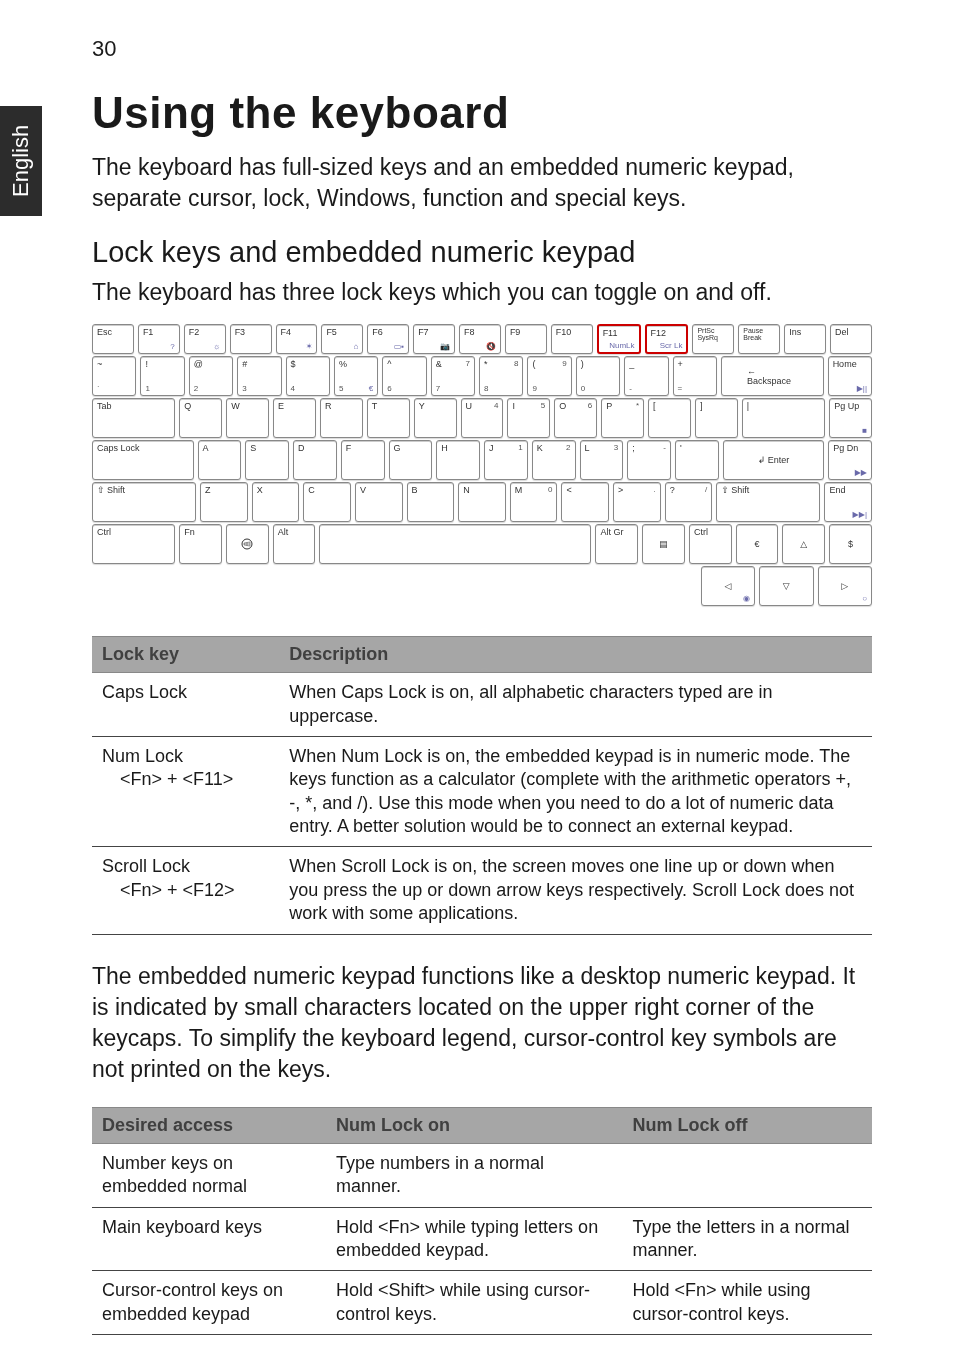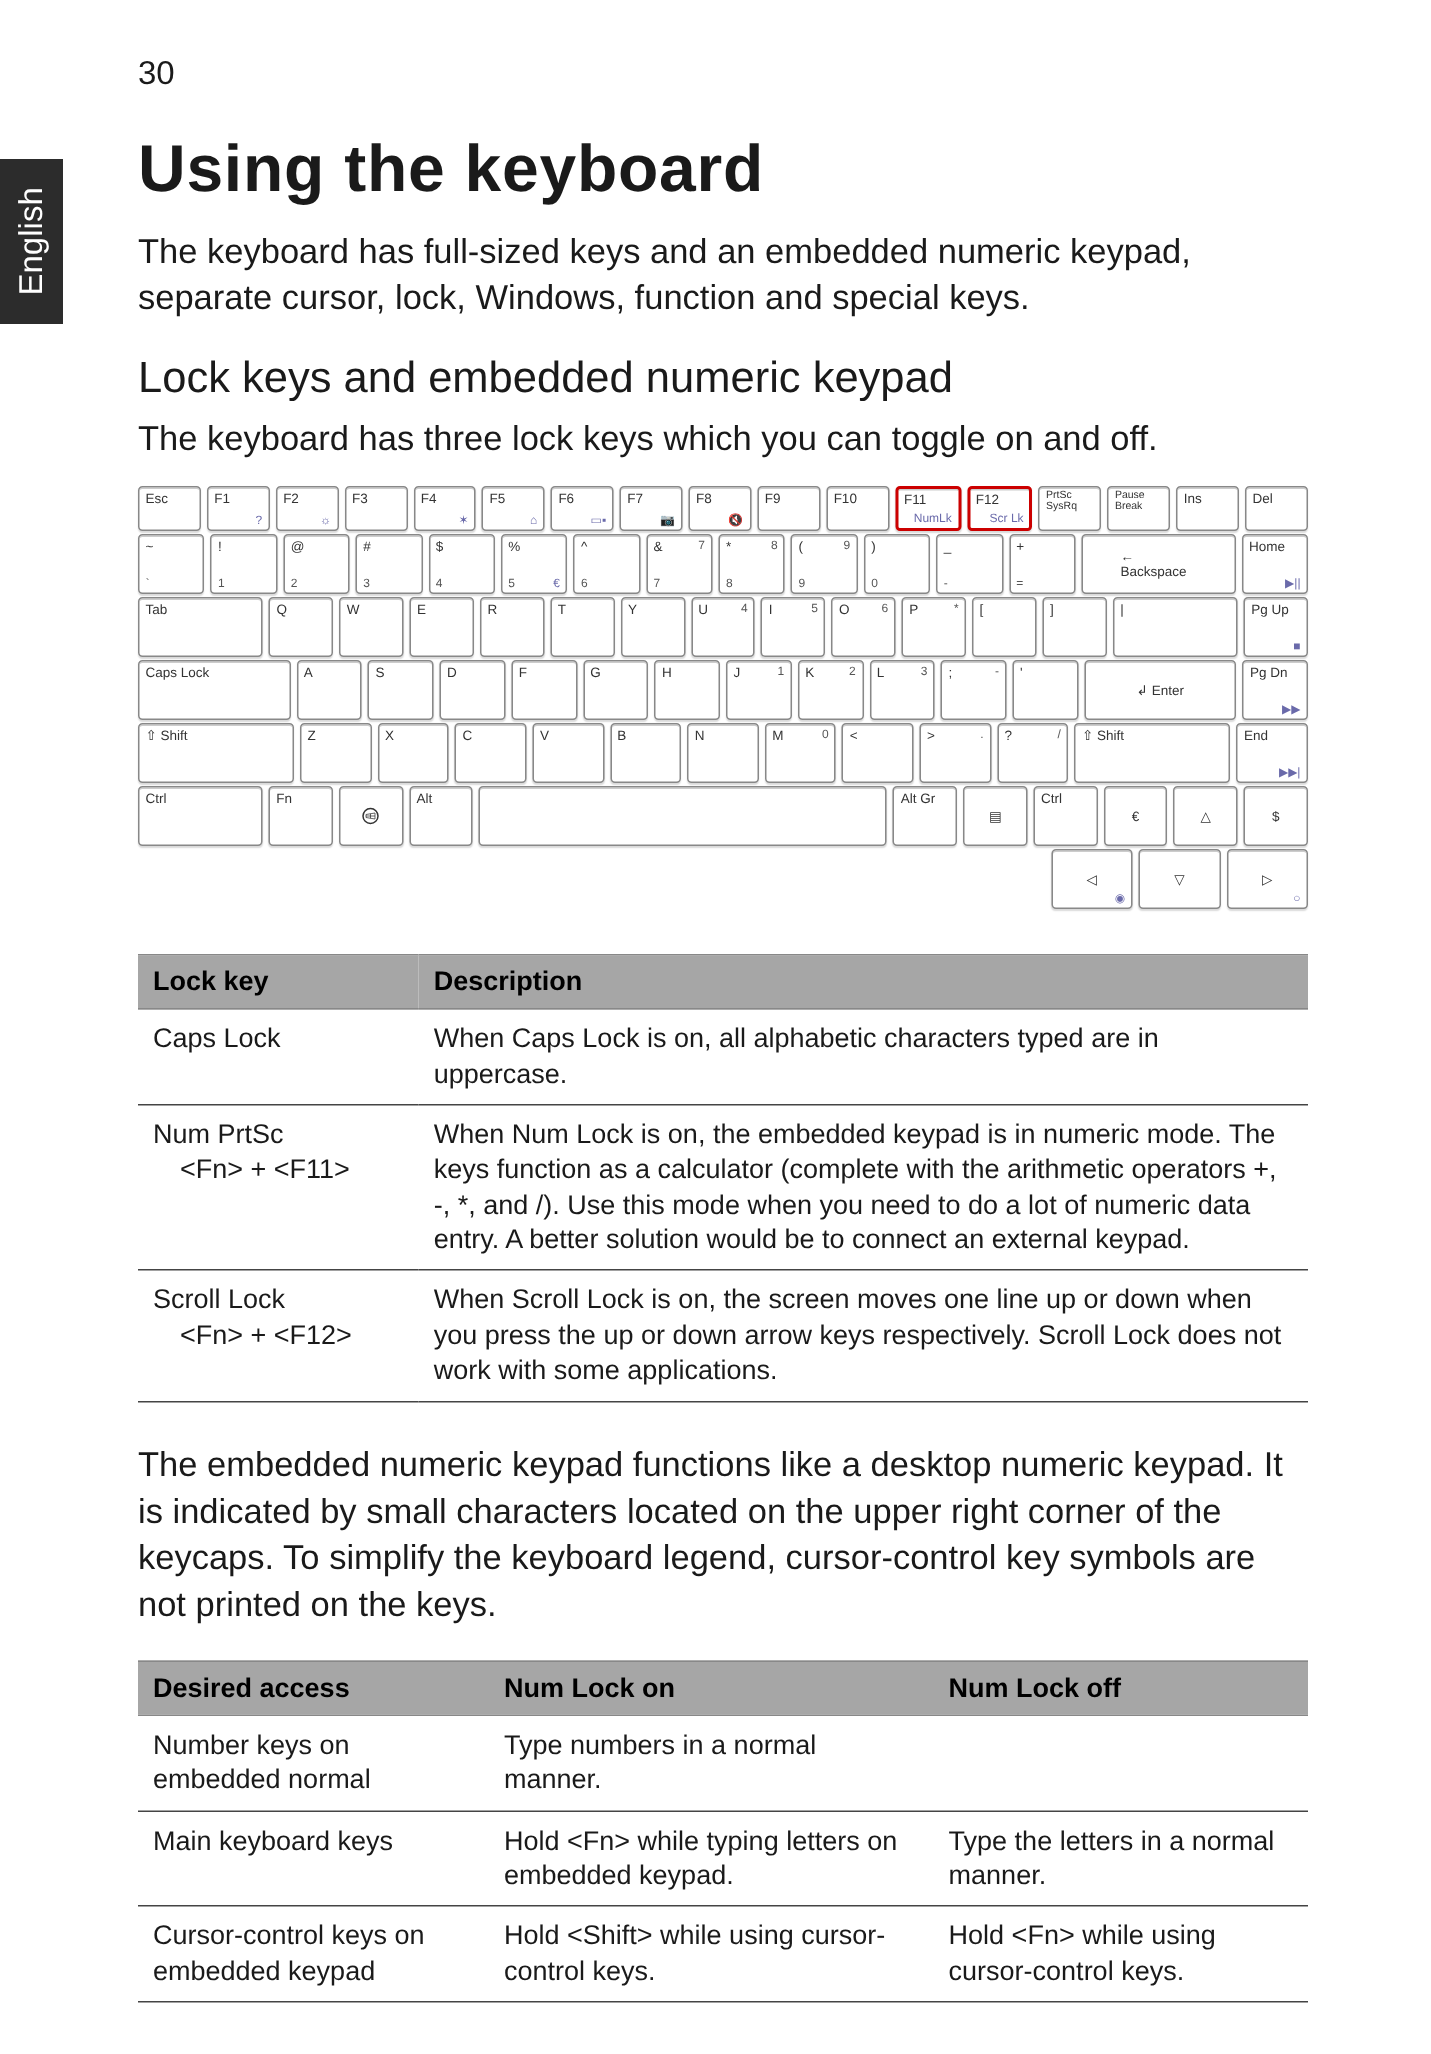--- a/index.html
+++ b/index.html
@@ -102,21 +102,21 @@
 
   
   table.data {
     width: 100%;
     border-collapse: collapse;
     font-size: 18px;
     margin: 10px 0 26px 0;
   }
   table.data thead th {
     background: #a6a6a6;
-    color: #000000;
+    color: #404040;
     font-weight: 700;
     text-align: left;
     padding: 7px 10px;
     border-top: 1px solid #888;
     border-bottom: 1px solid #888;
   }
   table.data tbody td {
     padding: 8px 10px;
     border-bottom: 1px solid #444;
     vertical-align: top;
@@ -488,21 +488,21 @@
         <th>Description</th>
       </tr>
     </thead>
     <tbody>
       <tr>
         <td><span class="kcell-main">Caps Lock</span></td>
         <td>When Caps Lock is on, all alphabetic characters typed are in uppercase.</td>
       </tr>
       <tr>
         <td>
-          <span class="kcell-main">Num PrtSc</span>
+          <span class="kcell-main">Num Lock</span>
           <span class="sub">&lt;Fn&gt; + &lt;F11&gt;</span>
         </td>
         <td>When Num Lock is on, the embedded keypad is in numeric mode. The keys function as a calculator (complete with the arithmetic operators +, -, *, and /). Use this mode when you need to do a lot of numeric data entry. A better solution would be to connect an external keypad.</td>
       </tr>
       <tr>
         <td>
           <span class="kcell-main">Scroll Lock</span>
           <span class="sub">&lt;Fn&gt; + &lt;F12&gt;</span>
         </td>
         <td>When Scroll Lock is on, the screen moves one line up or down when you press the up or down arrow keys respectively. Scroll Lock does not work with some applications.</td>

